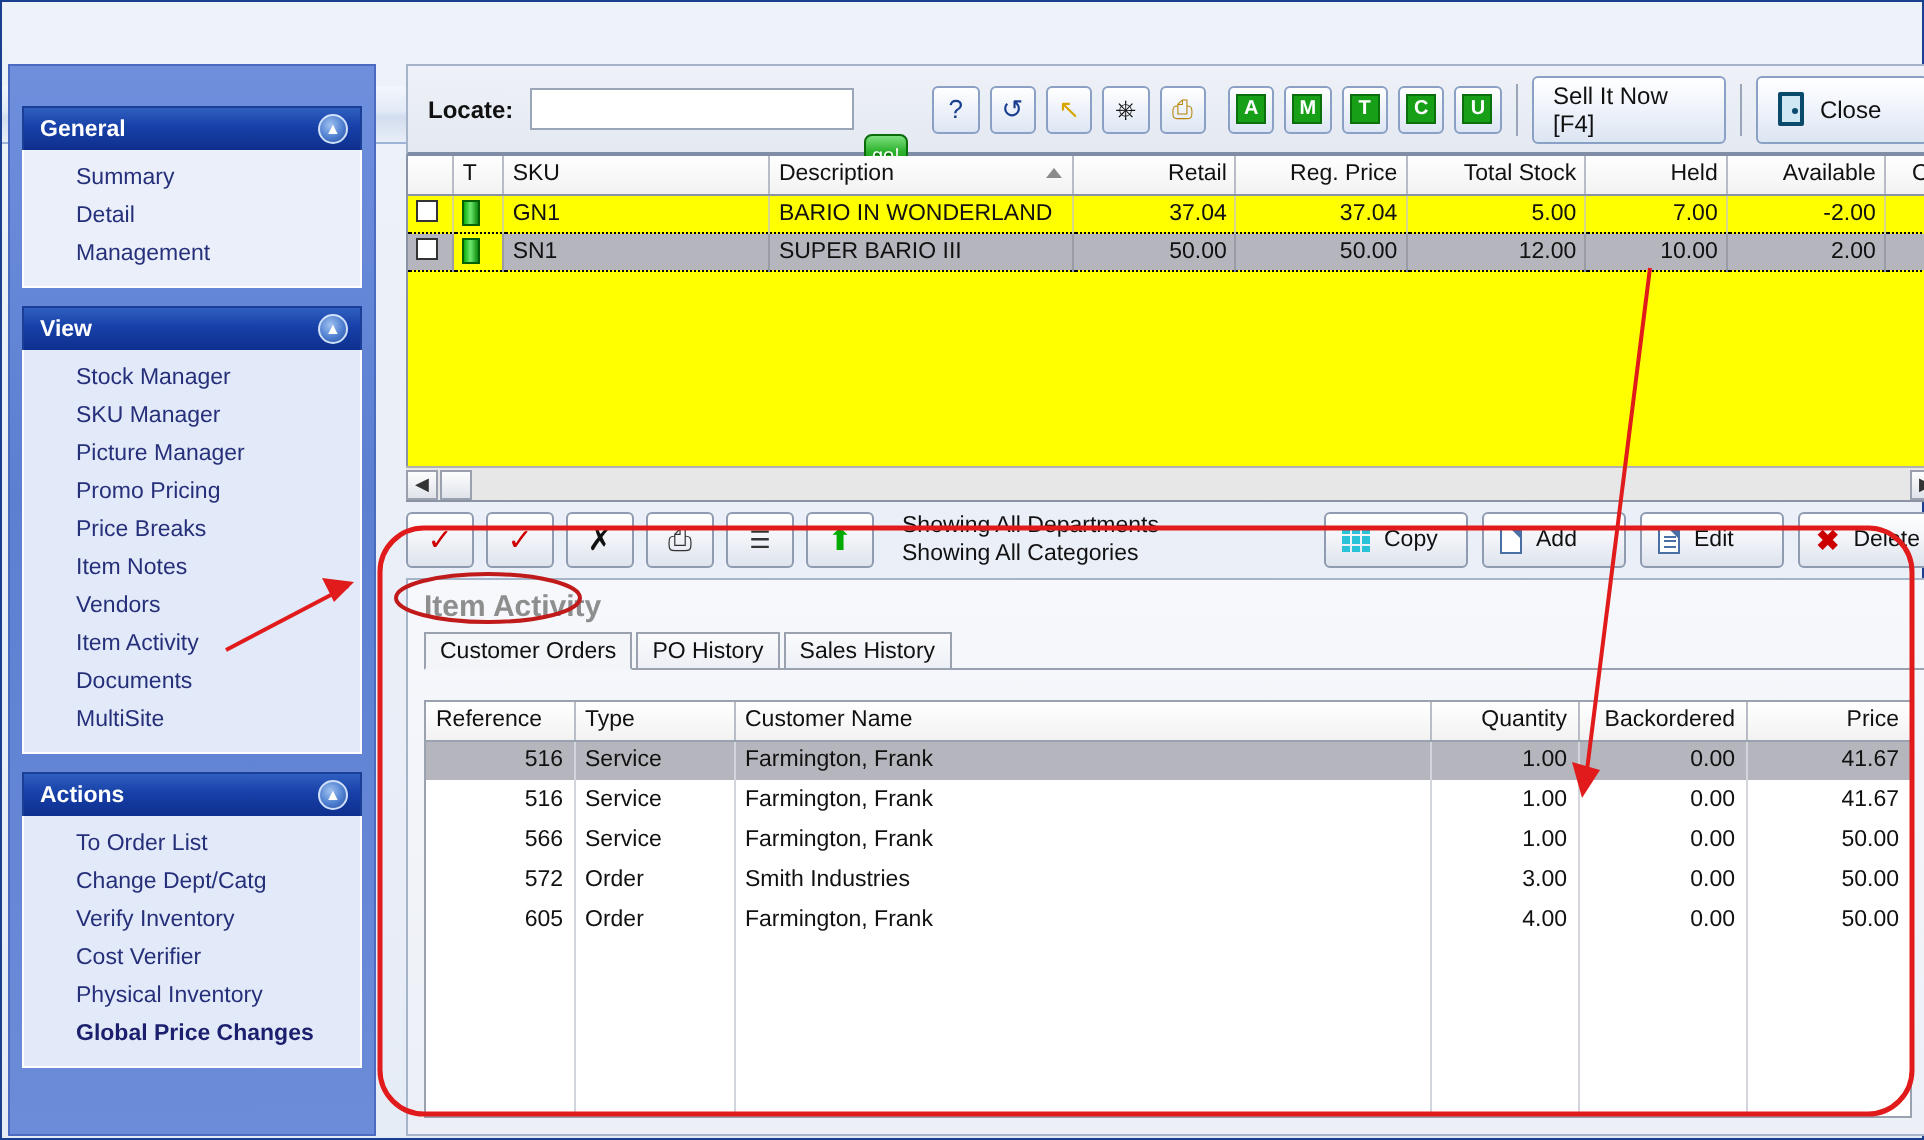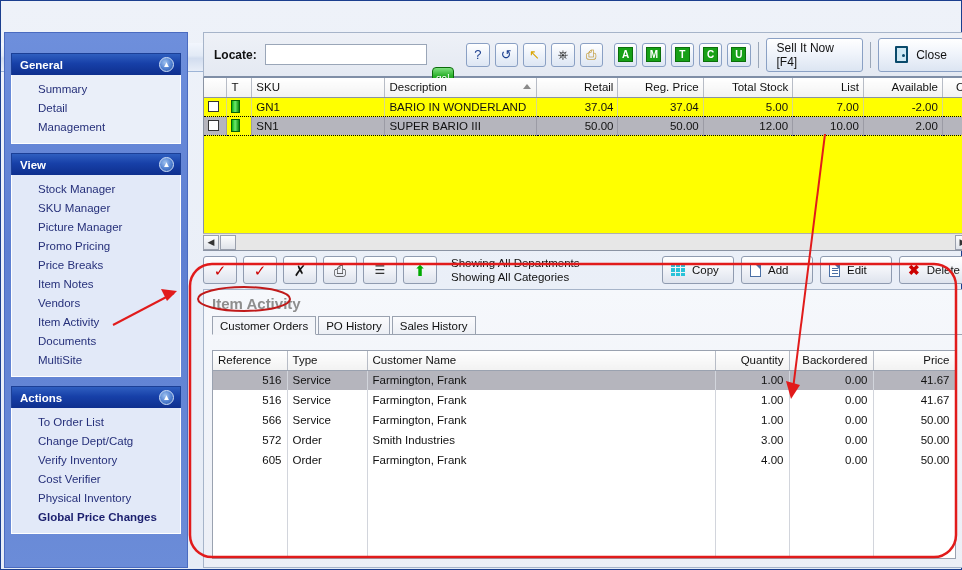--- a/index.html
+++ b/index.html
@@ -117,21 +117,21 @@
   .tbtn.letter span {
     width:15px; height:15px; background:#17a017; color:#fff;
     display:flex; align-items:center; justify-content:center;
     font-size:10px; font-weight:bold; border:1px solid #0b6f0b;
   }
   .tsep { width:1px; height:26px; background:#9aa6b8; margin-left:7px; }
   .bigbtn {
     height:34px; margin-left:7px; padding:0 10px;
     border:1px solid #8aa0c4; border-radius:3px;
     background: linear-gradient(180deg,#ffffff 0%, #f0f4fb 45%, #dce5f2 100%);
-    display:flex; align-items:center; justify-content:center; gap:8px;
+    display:flex; align-items:center; gap:8px;
     font-size:12px; color:#111;
   }
   .door-icon {
     width:13px; height:17px; border:2px solid #0a4a6b; background:#cfe8f4;
     position:relative; border-radius:1px;
   }
   .door-icon::after { content:""; position:absolute; right:1px; top:6px; width:3px; height:3px; background:#0a4a6b; border-radius:50%;}
 
   
   .gridwrap {
@@ -359,21 +359,21 @@
         </colgroup>
         <thead>
           <tr>
             <th></th>
             <th>T</th>
             <th>SKU</th>
             <th><span>Description</span><i class="sortarrow"></i></th>
             <th class="r">Retail</th>
             <th class="r">Reg. Price</th>
             <th class="r">Total Stock</th>
-            <th class="r">List</th>
+            <th class="r">Held</th>
             <th class="r">Available</th>
             <th class="r">O</th>
           </tr>
         </thead>
         <tbody>
           <tr class="row-yellow">
             <td><span class="cb"></span></td>
             <td><span class="tbar"></span></td>
             <td>GN1</td>
             <td>BARIO IN WONDERLAND</td>

